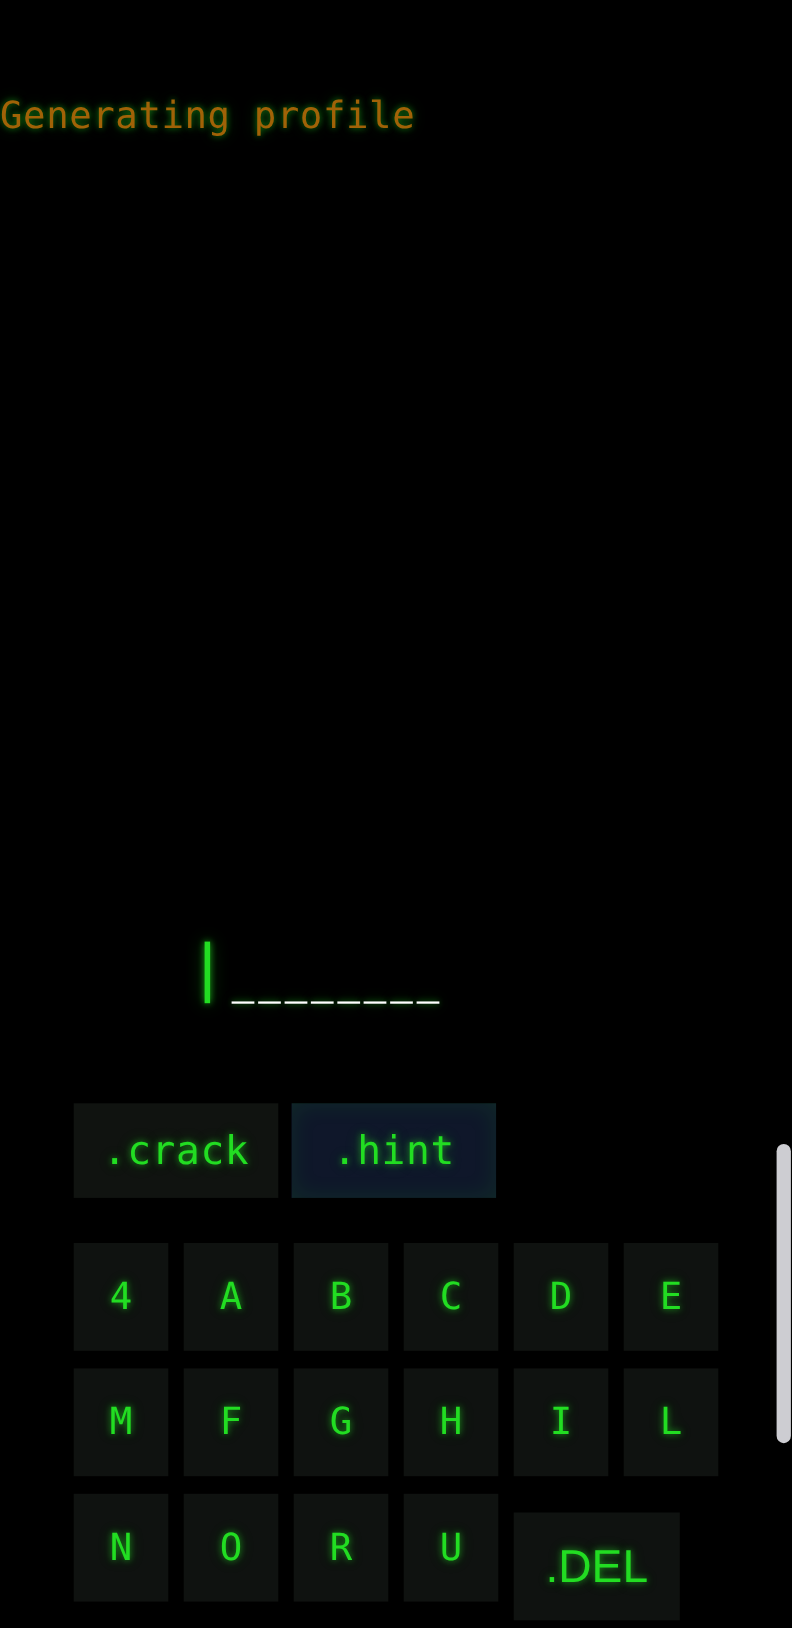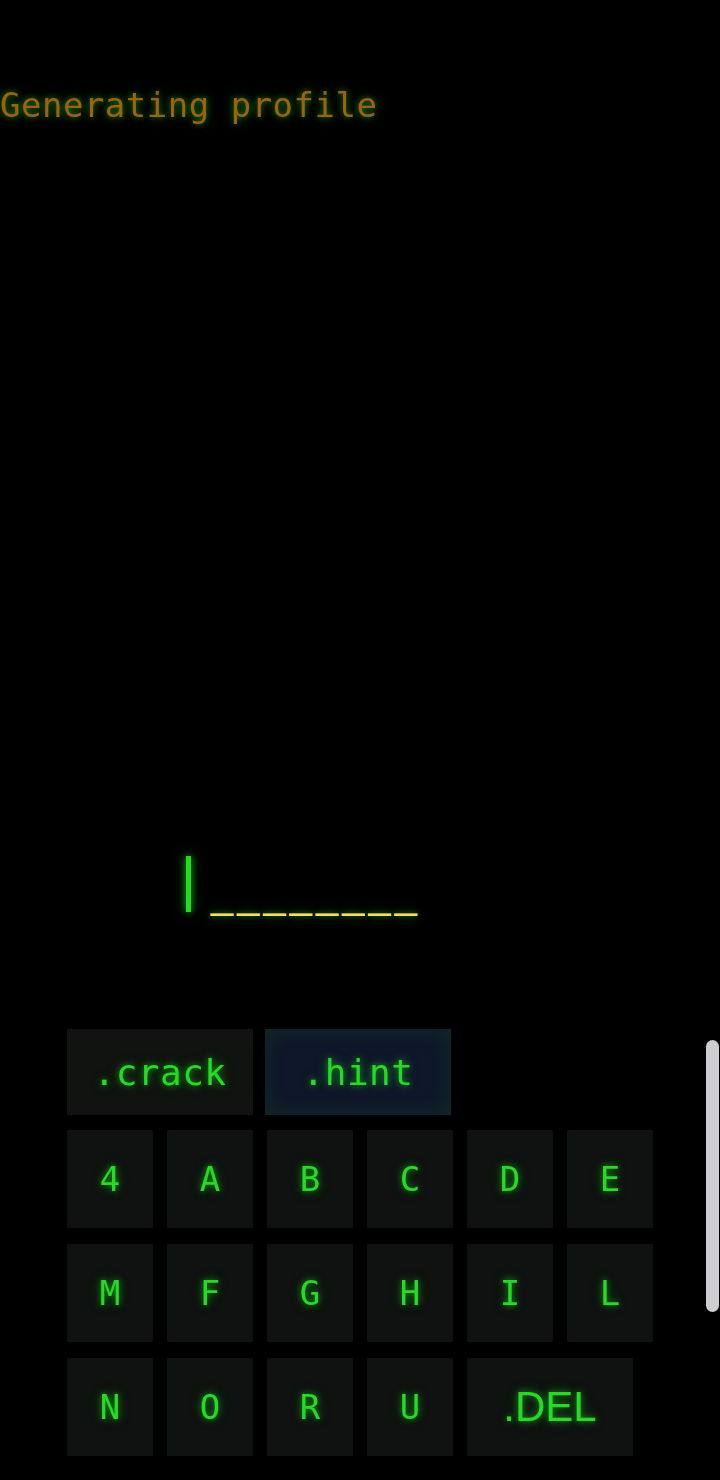--- a/index.html
+++ b/index.html
@@ -51,34 +51,34 @@
   #password-cursor {
     display: inline-block;
     width: 5px;
     height: 56px;
     background: #22dd22;
     box-shadow: 0 0 7px rgba(34,221,34,0.8), 0 0 16px rgba(34,221,34,0.35);
     margin-right: 20px;
     margin-bottom: 2px;
   }
   #password-slots {
-    font-family: Liberation Sans, sans-serif;
+    font-family: Liberation Serif, serif;
     font-size: 40px;
     line-height: 40px;
     letter-spacing: 4px;
-    color: #fde047;
+    color: #ffffff;
     text-shadow: 0 0 6px rgba(34,221,34,0.6), 0 0 14px rgba(34,221,34,0.25);
     white-space: pre;
   }
 
   
   #command-row {
     position: absolute;
     left: 67px;
-    top: 1029px;
+    top: 1003px;
     width: 596px;
     height: 86px;
     display: flex;
     gap: 12px;
   }
   .cmd-btn {
     width: 186px;
     height: 86px;
     background: #101310;
     display: flex;
@@ -119,24 +119,25 @@
     justify-content: center;
     font-family: "DejaVu Sans Mono", monospace;
     font-size: 34px;
     color: #22dd22;
     text-shadow: 0 0 6px rgba(34,221,34,0.6), 0 0 13px rgba(34,221,34,0.25);
     box-sizing: border-box;
     cursor: pointer;
     user-select: none;
   }
   .key.wide {
-    width: 166px;
+    width: 151px;
     font-family: "Liberation Sans", sans-serif;
     font-size: 42px;
     letter-spacing: 0px;
+    margin-top: 17px;
   }
 
   
   #scrollbar-track {
     position: absolute;
     right: 0px;
     top: 1000px;
     width: 14px;
     height: 400px;
   }

